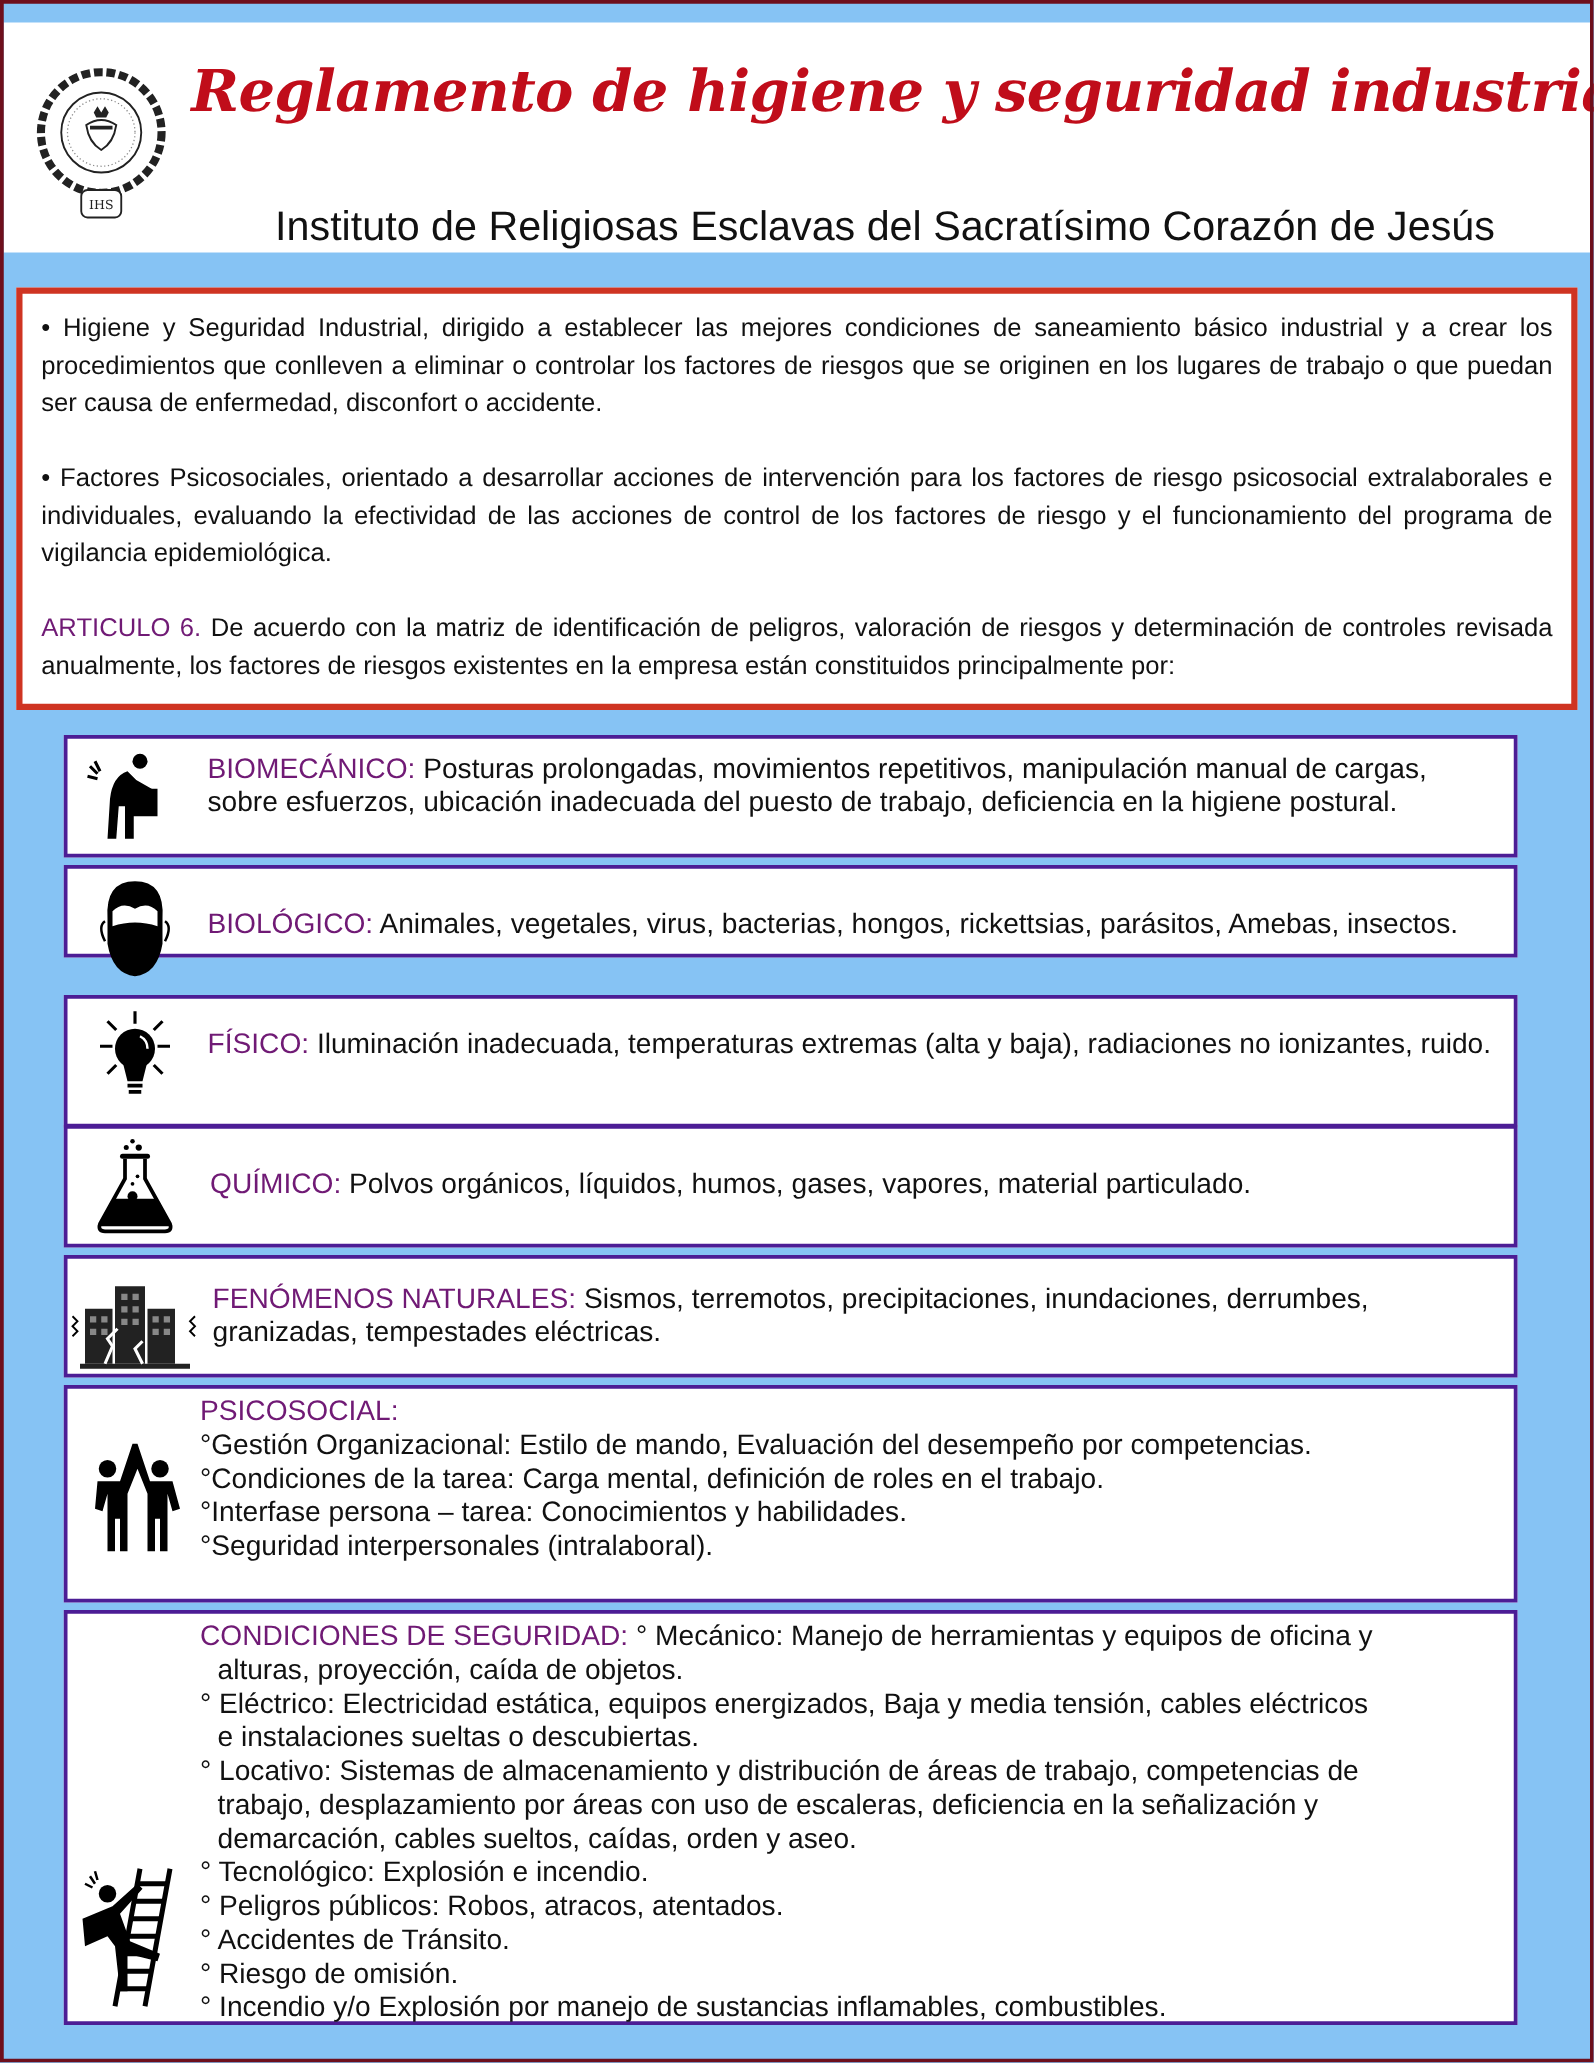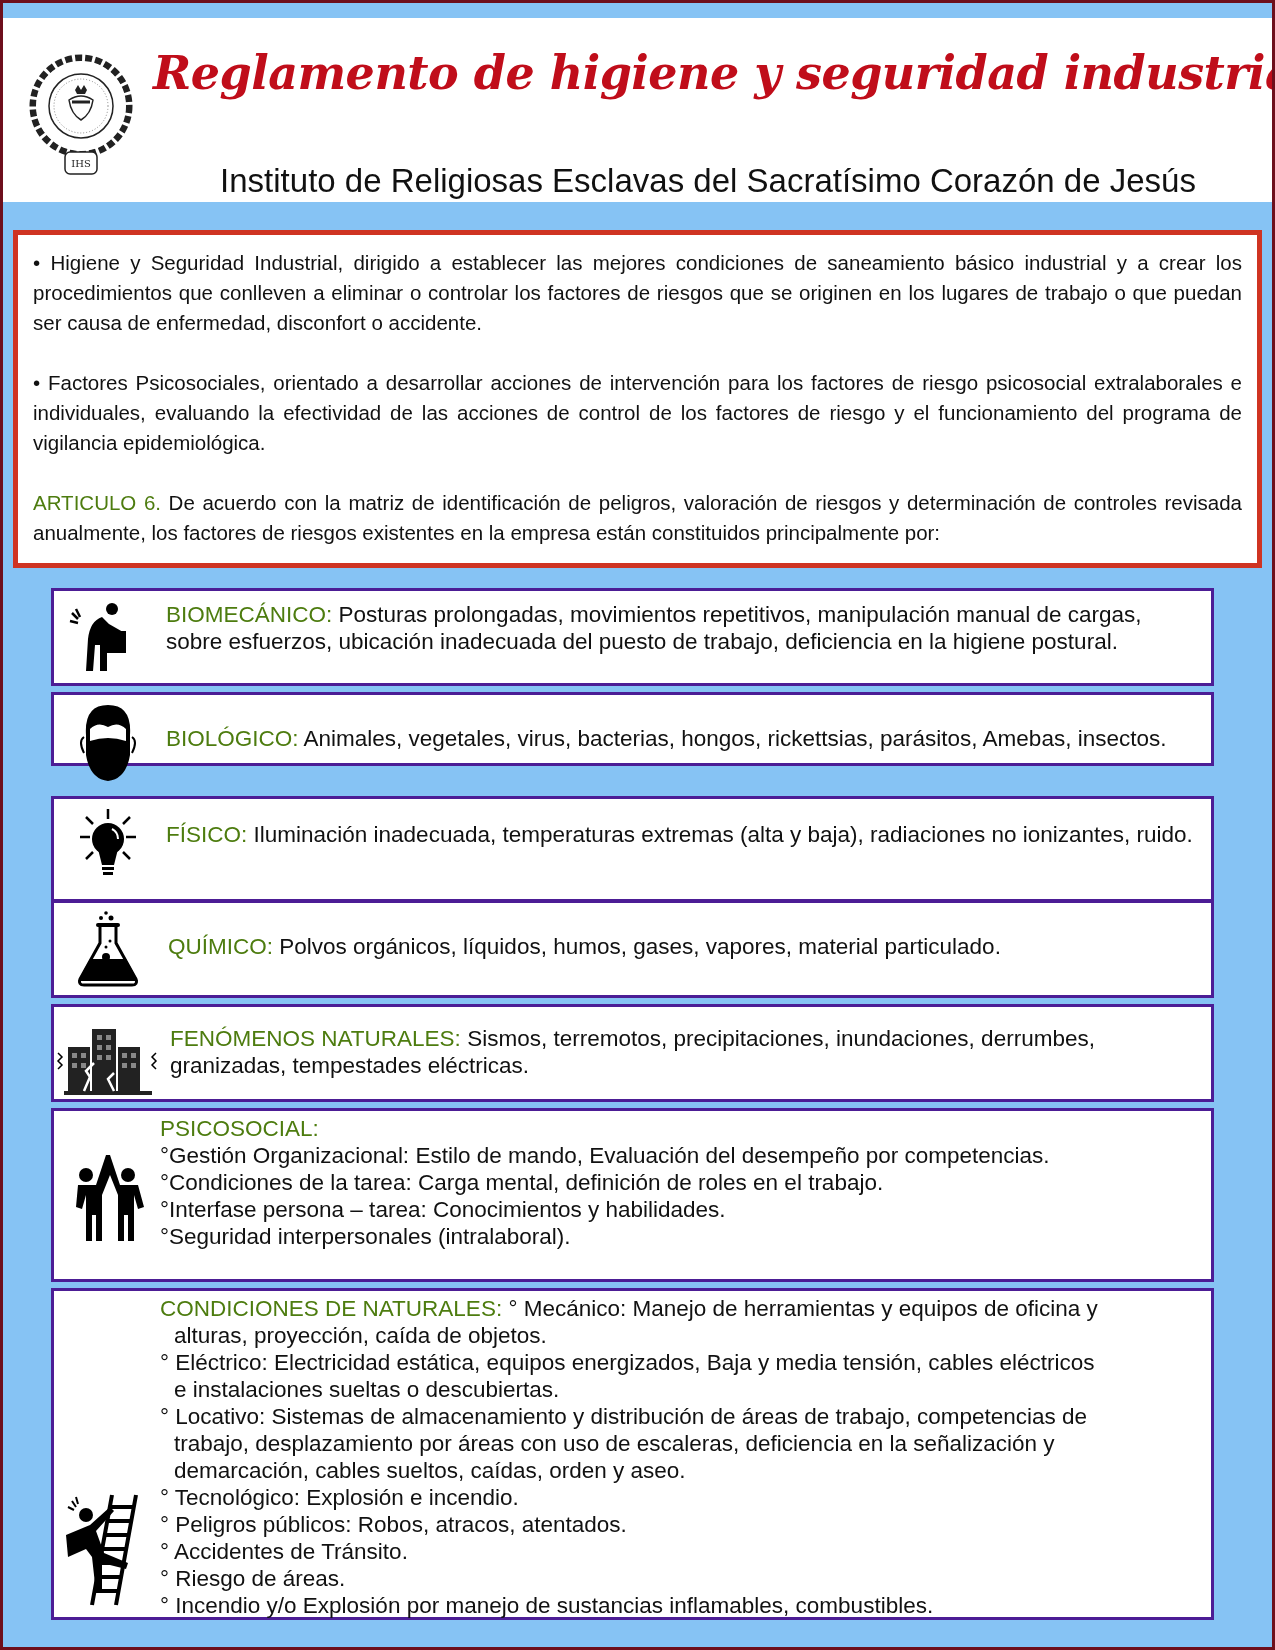--- a/index.html
+++ b/index.html
@@ -28,21 +28,21 @@
       position: absolute; left: 150px; top: 117px; width: 1110px; text-align: center;
       font-size: 33px; color: #111; white-space: nowrap; margin-top: 27px;
     }
     .intro {
       position: absolute; left: 13px; top: 230px; width: 1249px; height: 338px;
       box-sizing: border-box; border: 5px solid #cf3422; background: #fff;
       padding: 13px 15px 0 15px; font-size: 20.5px; line-height: 30px; text-align: justify;
     }
     .intro p { margin: 0 0 30px 0; }
     .intro p:last-child { margin-bottom: 0; }
-    .red { color: #4d7c0f; }
+    .red { color: #701a75; }
     .risk {
       position: absolute; left: 51px; width: 1163px; box-sizing: border-box;
       border: 3px solid #4c1d95; background: #fff;
     }
     .risk .icon {
       position: absolute; left: 12px; width: 85px; height: 85px;
     }
     .risk .text {
       position: absolute; left: 112px; right: 8px; font-size: 22.5px; line-height: 27px;
     }
@@ -177,26 +177,26 @@
 
 <div class="risk" style="top:1288px;height:332px;">
   <svg class="icon" style="top:200px;left:10px;width:80px;height:120px;" viewBox="0 0 80 120">
     <path d="M48 4 l-20 110 M72 4 l-20 110" stroke="#000" stroke-width="4"></path>
     <path d="M46 16 h24 M44 30 h24 M41 44 h24 M38 58 h24 M36 72 h24 M33 86 h24 M30 100 h24" stroke="#000" stroke-width="4"></path>
     <circle cx="22" cy="24" r="7" fill="#000"></circle>
     <path d="M2 44 l24 -10 l20 -18 l4 4 l-18 20 l8 22 l24 10 l-2 6 l-24 -6 l0 30 h-6 l-4 -36 l-6 -8 l-18 8z" fill="#000"></path>
     <path d="M8 10 l4 6 M4 16 l6 3 M12 6 l2 7" stroke="#000" stroke-width="2"></path>
   </svg>
   <div class="text" style="top:4px;left:106px;">
-    <span class="line"><span class="red">CONDICIONES DE NATURALES:</span><span> ° Mecánico: Manejo de herramientas y equipos de oficina y</span></span>
+    <span class="line"><span class="red">CONDICIONES DE SEGURIDAD:</span><span> ° Mecánico: Manejo de herramientas y equipos de oficina y</span></span>
     <span class="line indent">alturas, proyección, caída de objetos.</span>
     <span class="line">° Eléctrico: Electricidad estática, equipos energizados, Baja y media tensión, cables eléctricos</span>
     <span class="line indent">e instalaciones sueltas o descubiertas.</span>
     <span class="line">° Locativo: Sistemas de almacenamiento y distribución de áreas de trabajo, competencias de</span>
     <span class="line indent">trabajo, desplazamiento por áreas con uso de escaleras, deficiencia en la señalización y</span>
     <span class="line indent">demarcación, cables sueltos, caídas, orden y aseo.</span>
     <span class="line">° Tecnológico: Explosión e incendio.</span>
     <span class="line">° Peligros públicos: Robos, atracos, atentados.</span>
     <span class="line">° Accidentes de Tránsito.</span>
-    <span class="line">° Riesgo de áreas.</span>
+    <span class="line">° Riesgo de omisión.</span>
     <span class="line">° Incendio y/o Explosión por manejo de sustancias inflamables, combustibles.</span>
   </div>
 </div>
 
 </body></html>

